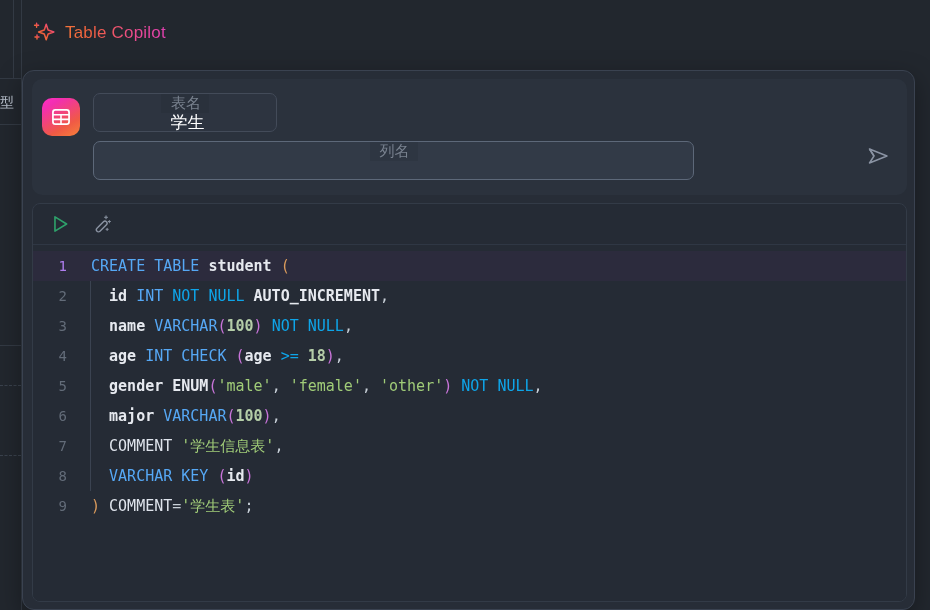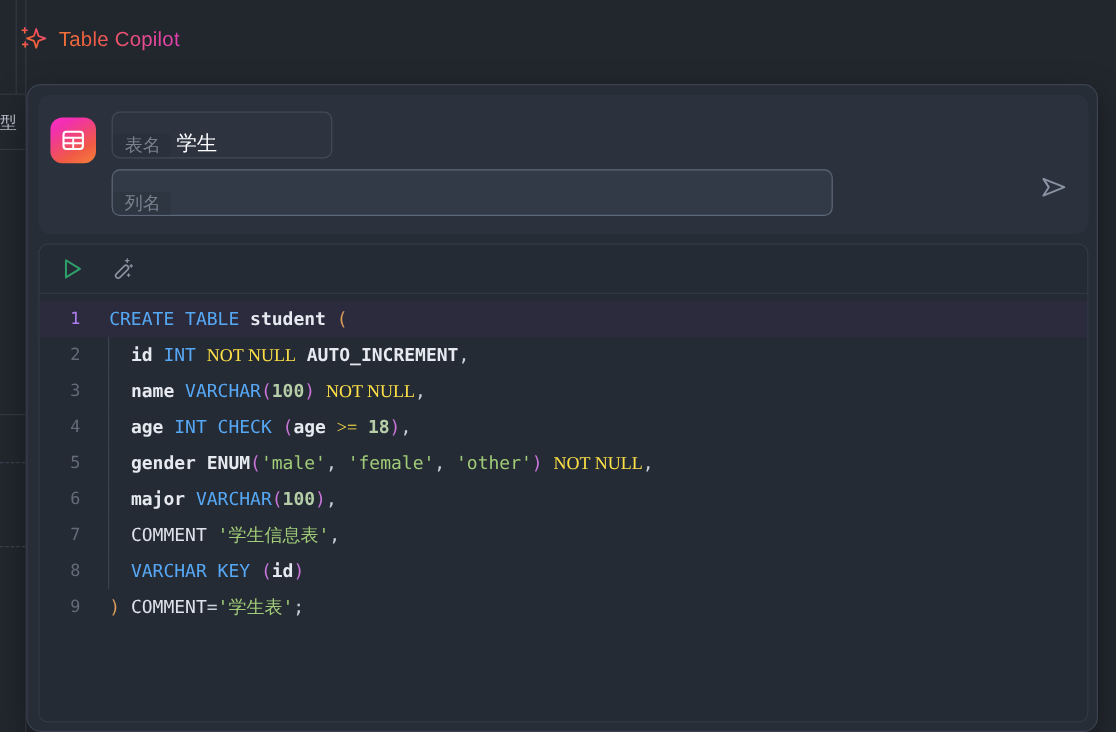--- a/index.html
+++ b/index.html
@@ -57,21 +57,21 @@
   
   .app-header {
     position: absolute;
     left: 0;
     top: 0;
     width: 930px;
     height: 66px;
     z-index: 3;
     display: flex;
     align-items: center;
-    padding-left: 16px;
+    padding-left: 32px;
     box-sizing: border-box;
   }
   .sparkle-icon {
     width: 24px;
     height: 24px;
     margin-right: 9px;
     flex: 0 0 auto;
     display: block;
   }
   .app-title {
@@ -130,27 +130,28 @@
   .fields-wrap {
     margin-left: 13px;
     flex: 1 1 auto;
     display: flex;
     flex-direction: column;
     gap: 9px;
     min-width: 0;
   }
   .field {
     display: flex;
-    align-items: flex-end;
+    align-items: center;
     height: 39px;
     border: 1px solid #434b59;
     border-radius: 7px;
     background: #2d3440;
     overflow: hidden;
     box-sizing: border-box;
+    flex-direction: column;
   }
   .field.wide { width: 601px; }
   .field.narrow { width: 184px; }
   .field.focused { border-color: #5d6879; background: #323a47; }
   .field-label {
     flex: 0 0 auto;
     padding: 0 8px 0 10px;
     display: flex;
     align-items: center;
     color: #79828f;
@@ -255,21 +256,21 @@
     top: 0;
     bottom: 0;
     width: 1px;
     background: #3b4351;
   }
   .code-text { padding-left: 12px; }
 
   
   .t-kw   { color: #56a8f5; }
   .t-id   { color: #e6e9ef; font-weight: bold; }
-  .t-dim  { color: #fde047; font-family: Liberation Serif, serif; }
+  .t-dim  { color: #0ea5e9; }
   .t-num  { color: #b5cea8; font-weight: bold; margin-top: 45px; }
   .t-str  { color: #a0cc78; }
   .t-par-o{ color: #d99a5c; }
   .t-par-m{ color: #c874d9; }
   .t-plain{ color: #dfe4ec; }
   .t-op   { color: #c9d1d9; }
 </style>
 </head>
 <body>
 

